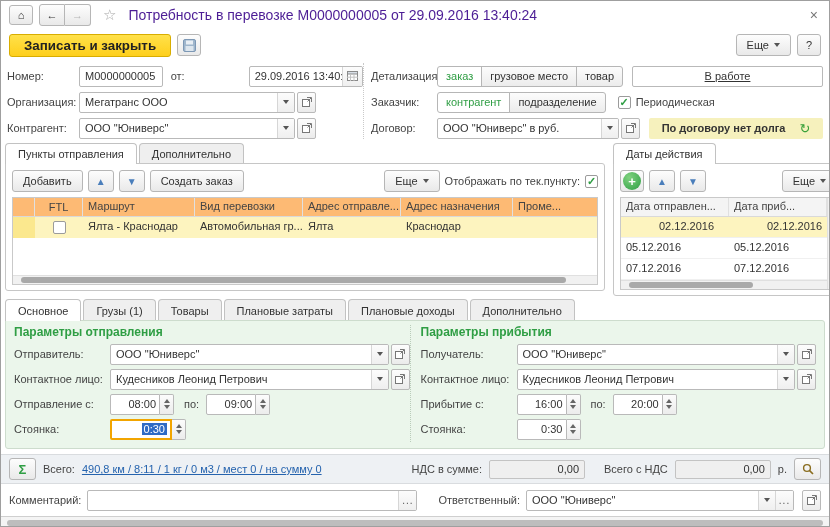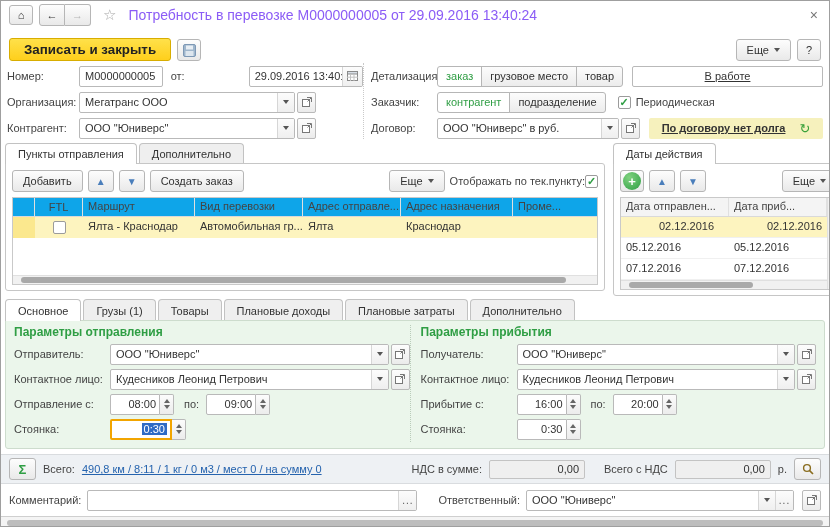--- a/index.html
+++ b/index.html
@@ -33,25 +33,25 @@
   .link { color:#2563ae; text-decoration:underline; cursor:pointer; }
 
   
   .titlebar { height:28px; display:flex; align-items:center; padding:0 8px; gap:6px; flex:0 0 auto; }
   .nav-home { width:26px; height:20px; }
   .navgroup { display:inline-flex; }
   .navgroup .btn { border-radius:0; width:26px; padding:0; }
   .navgroup .btn:first-child { border-radius:3px 0 0 3px; }
   .navgroup .btn:last-child { border-radius:0 3px 3px 0; border-left:none; color:#b5b5b5; }
   .star { color:#a9a9a9; font-size:15px; margin-left:6px; cursor:pointer; }
-  .wtitle { font-size:14px; color:#8b5cf6; margin-left:6px; flex:1; white-space:nowrap; overflow:hidden; }
+  .wtitle { font-size:14px; color:#4c1d95; margin-left:6px; flex:1; white-space:nowrap; overflow:hidden; }
   .close-x { color:#777; font-size:14px; cursor:pointer; padding:0 3px; }
 
   
-  .cmdbar { height:32px; display:flex; align-items:flex-end; padding:0 8px; gap:6px; flex:0 0 auto; }
+  .cmdbar { height:32px; display:flex; align-items:center; padding:0 8px; gap:6px; flex:0 0 auto; }
   .btn-yellow {
     background:linear-gradient(#ffe14a,#fecf1c);
     border:1px solid #d8ad00; border-radius:3px; height:23px; padding:0 14px;
     font-weight:bold; color:#222; display:inline-flex; align-items:center; cursor:pointer;
   }
   .spacer { flex:1; }
 
   
   .headerfields { height:78px; display:flex; padding:2px 6px 0 6px; flex:0 0 auto; }
   .hf-left { width:356px; flex:0 0 auto; }
@@ -68,38 +68,38 @@
   .seg-group { display:inline-flex; }
   .seg { border:1px solid #b6b6b6; background:linear-gradient(#fcfcfc,#ececec); height:21px; display:inline-flex; align-items:center; padding:0 8px; margin-left:-1px; cursor:pointer; white-space:nowrap; }
   .seg:first-child { border-radius:3px 0 0 3px; margin-left:0; }
   .seg:last-child { border-radius:0 3px 3px 0; }
   .seg.sel { background:#fff; color:#2f9e44; }
   .status-box { flex:1; margin-left:9px; height:21px; border:1px solid #b9b9b9; border-radius:2px; display:flex; align-items:center; justify-content:center; }
   .status-box span { text-decoration:underline; color:#333; cursor:pointer; }
   .periodic { display:flex; align-items:center; gap:5px; margin-left:12px; }
   .contract-field { width:182px; }
   .debt-banner { flex:1; margin-left:9px; height:21px; background:#f6f1bd; border-radius:2px; display:flex; align-items:center; justify-content:center; gap:14px; }
-  .debt-banner .dlink { text-decoration:underline; color:#333; font-weight:bold; cursor:pointer; }
+  .debt-banner .dlink { color:#333; font-weight:bold; cursor:pointer; }
   .refresh-ic { color:#3aa13a; font-size:13px; cursor:pointer; }
 
   
   .midsection { margin-top:4px; padding:0 4px; display:flex; height:148px; flex:0 0 auto; }
   .dest-panel { width:600px; flex:0 0 auto; display:flex; flex-direction:column; }
   .dates-panel { flex:1; margin-left:8px; display:flex; flex-direction:column; }
   .tabs-top { display:flex; height:21px; flex:0 0 auto; }
   .tab-t { border:1px solid #c2c2c2; border-bottom:none; border-radius:4px 4px 0 0; background:#efefef; padding:0 12px; display:inline-flex; align-items:center; margin-right:2px; cursor:pointer; color:#333; }
   .tab-t.active { background:#fff; position:relative; z-index:2; }
   .groupbox { flex:1; border:1px solid #c6c6c6; border-radius:0 3px 3px 3px; background:#fff; margin-top:-1px; padding:5px 6px; display:flex; flex-direction:column; }
   .gb-toolbar { display:flex; align-items:center; gap:5px; height:24px; flex:0 0 auto; margin-bottom:4px; }
   .arrow-btn { width:26px; padding:0; color:#4a7ebb; font-size:10px; }
   .add-circle { width:18px; height:18px; border-radius:50%; background:radial-gradient(circle at 35% 30%, #7fd27f, #2f9e44); color:#fff; display:inline-flex; align-items:center; justify-content:center; font-weight:bold; font-size:13px; line-height:1; }
-  .show-cur { display:flex; align-items:center; }
+  .show-cur { display:flex; align-items:center; gap:5px; }
 
   .dtable { flex:1; border:1px solid #c9c9c9; display:flex; flex-direction:column; overflow:hidden; }
-  .dt-header { display:flex; background:#0ea5e9; border-bottom:1px solid #d9d9d9; height:19px; flex:0 0 auto; }
+  .dt-header { display:flex; background:#fdba74; border-bottom:1px solid #d9d9d9; height:19px; flex:0 0 auto; }
   .dt-header .hc { padding:2px 5px; border-right:1px solid #e0e0e0; color:#444; white-space:nowrap; overflow:hidden; cursor:pointer; }
   .dt-row { display:flex; height:21px; flex:0 0 auto; cursor:pointer; }
   .dt-row .dc { padding:3px 5px; white-space:nowrap; overflow:hidden; }
   .dt-row.sel { background:#fdf4bf; }
   .dt-row.sel .ind { background:#fbe88e; }
   .dt-fill { flex:1; }
   .hscroll { height:9px; background:#f1f1f1; border-top:1px solid #e0e0e0; display:flex; align-items:center; padding:0 8px; flex:0 0 auto; }
   .hthumb { height:6px; background:#a9a9a9; border-radius:3px; }
 
   .c-ind{width:22px;flex:0 0 auto;} .c-ftl{width:48px;flex:0 0 auto;display:flex;align-items:center;justify-content:center;}
@@ -408,22 +408,22 @@
             </div>
         </div>
       </div>
     </div>
   </div>
 
   <div class="main-tabs">
     <span class="tab-t active">Основное</span>
     <span class="tab-t">Грузы (1)</span>
     <span class="tab-t">Товары</span>
+    <span class="tab-t">Плановые затраты</span>
     <span class="tab-t">Плановые доходы</span>
-    <span class="tab-t">Плановые затраты</span>
     <span class="tab-t">Дополнительно</span>
   </div>
 
   <div class="green-panel">
     <div class="gp-col">
       <div class="gp-title">Параметры отправления</div>
       <div class="gp-row">
         <span class="gp-lbl">Отправитель:</span>
         <span class="field gp-field">
           <span class="ftext">ООО "Юниверс"</span>

